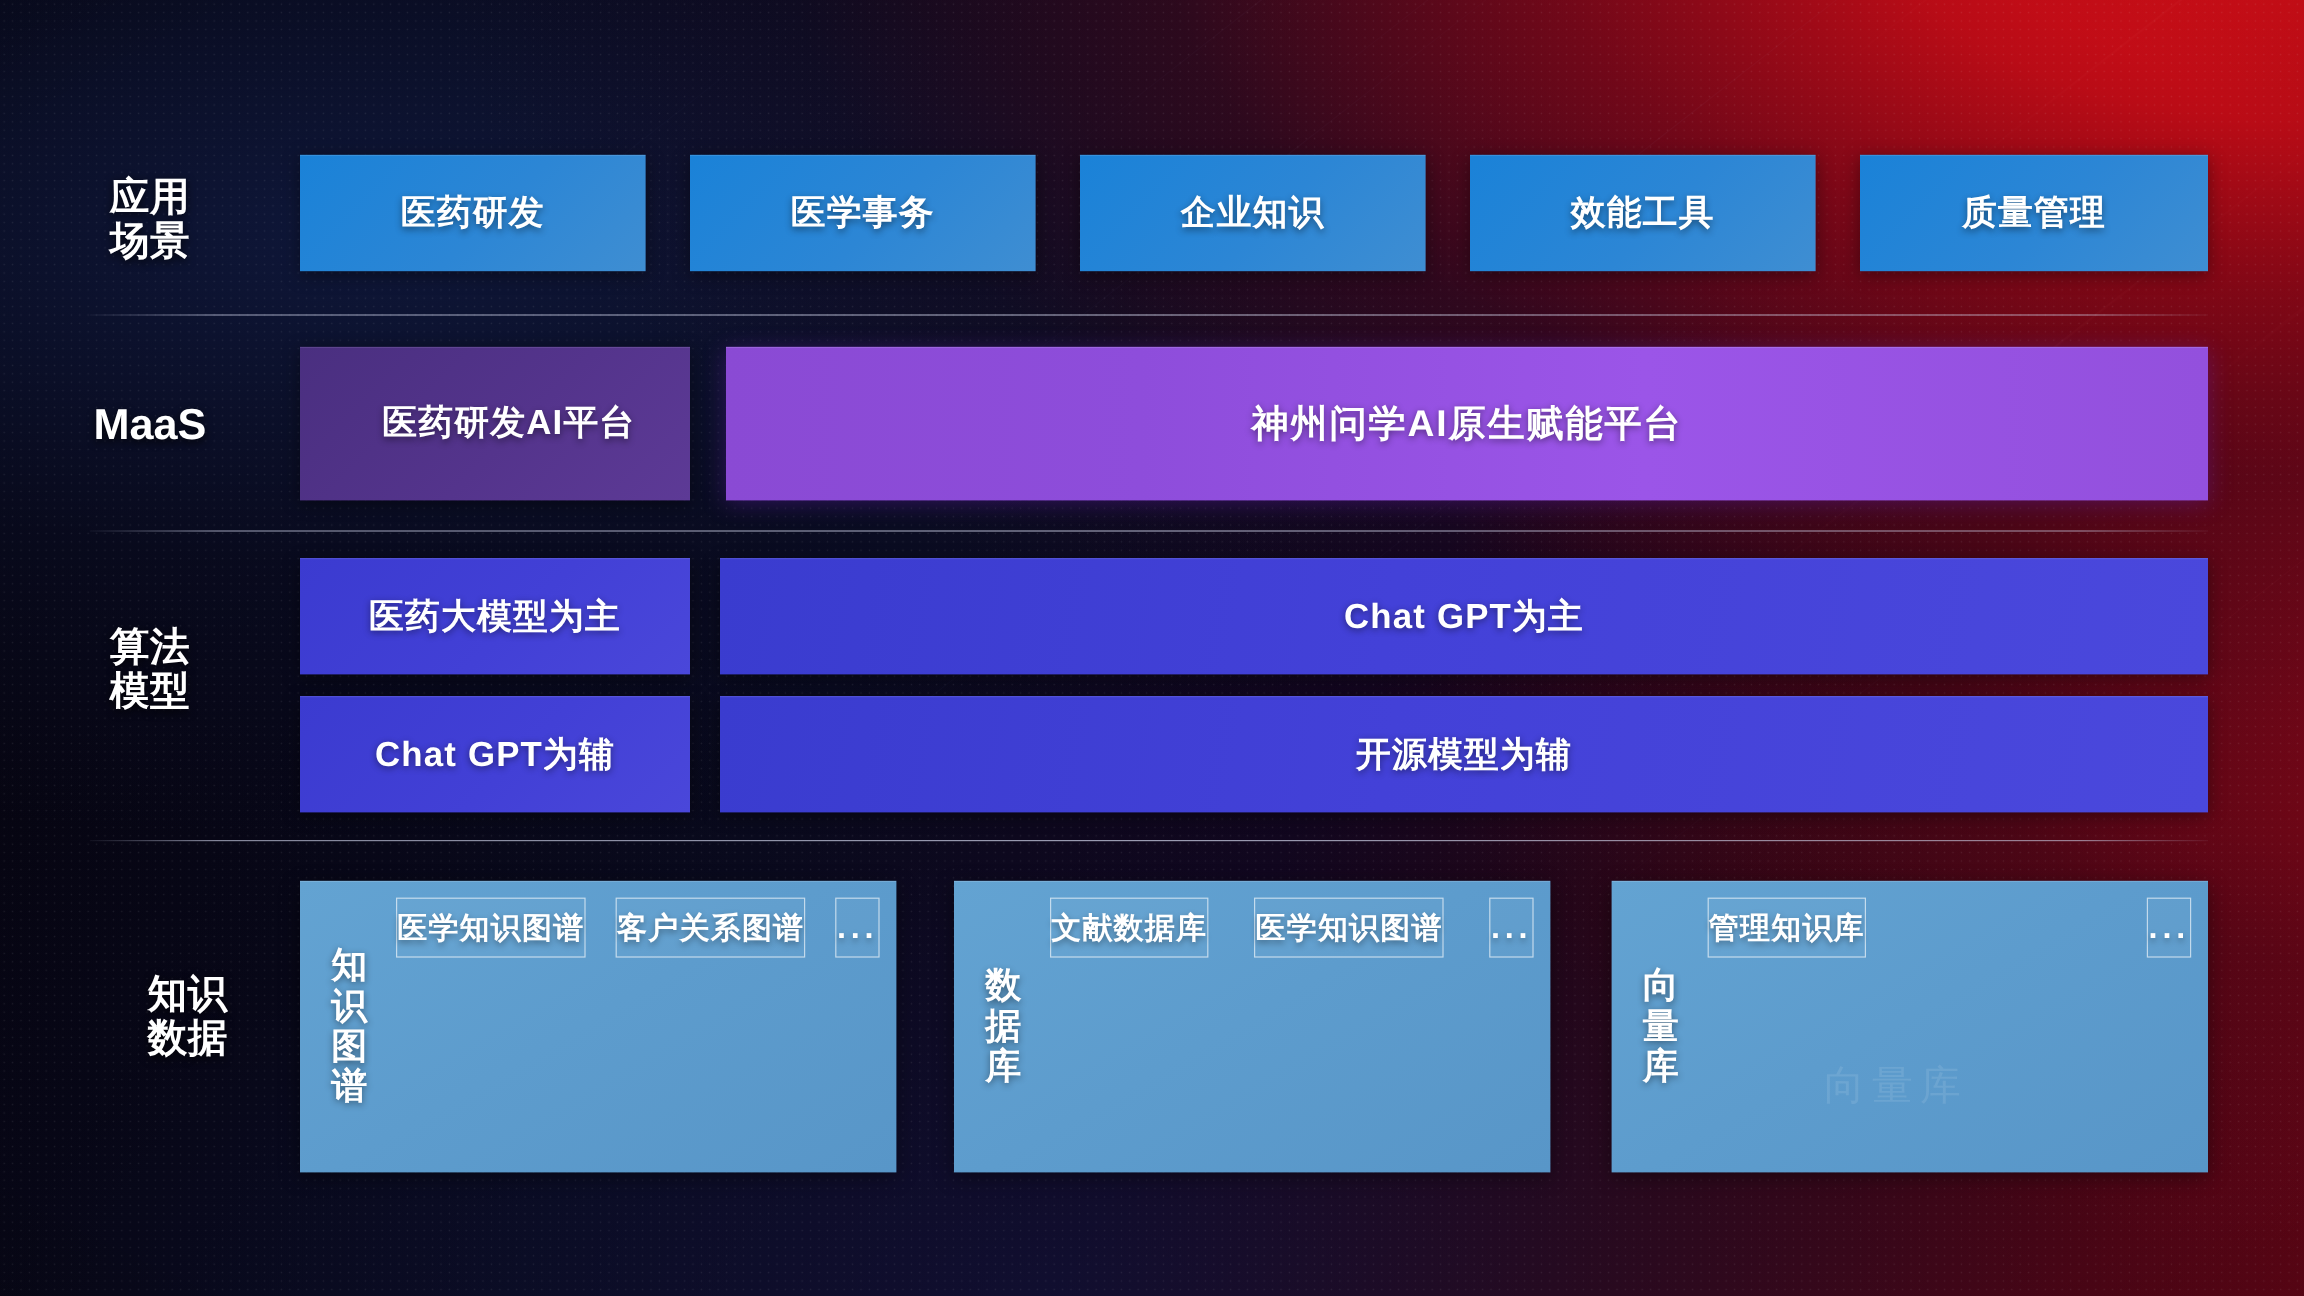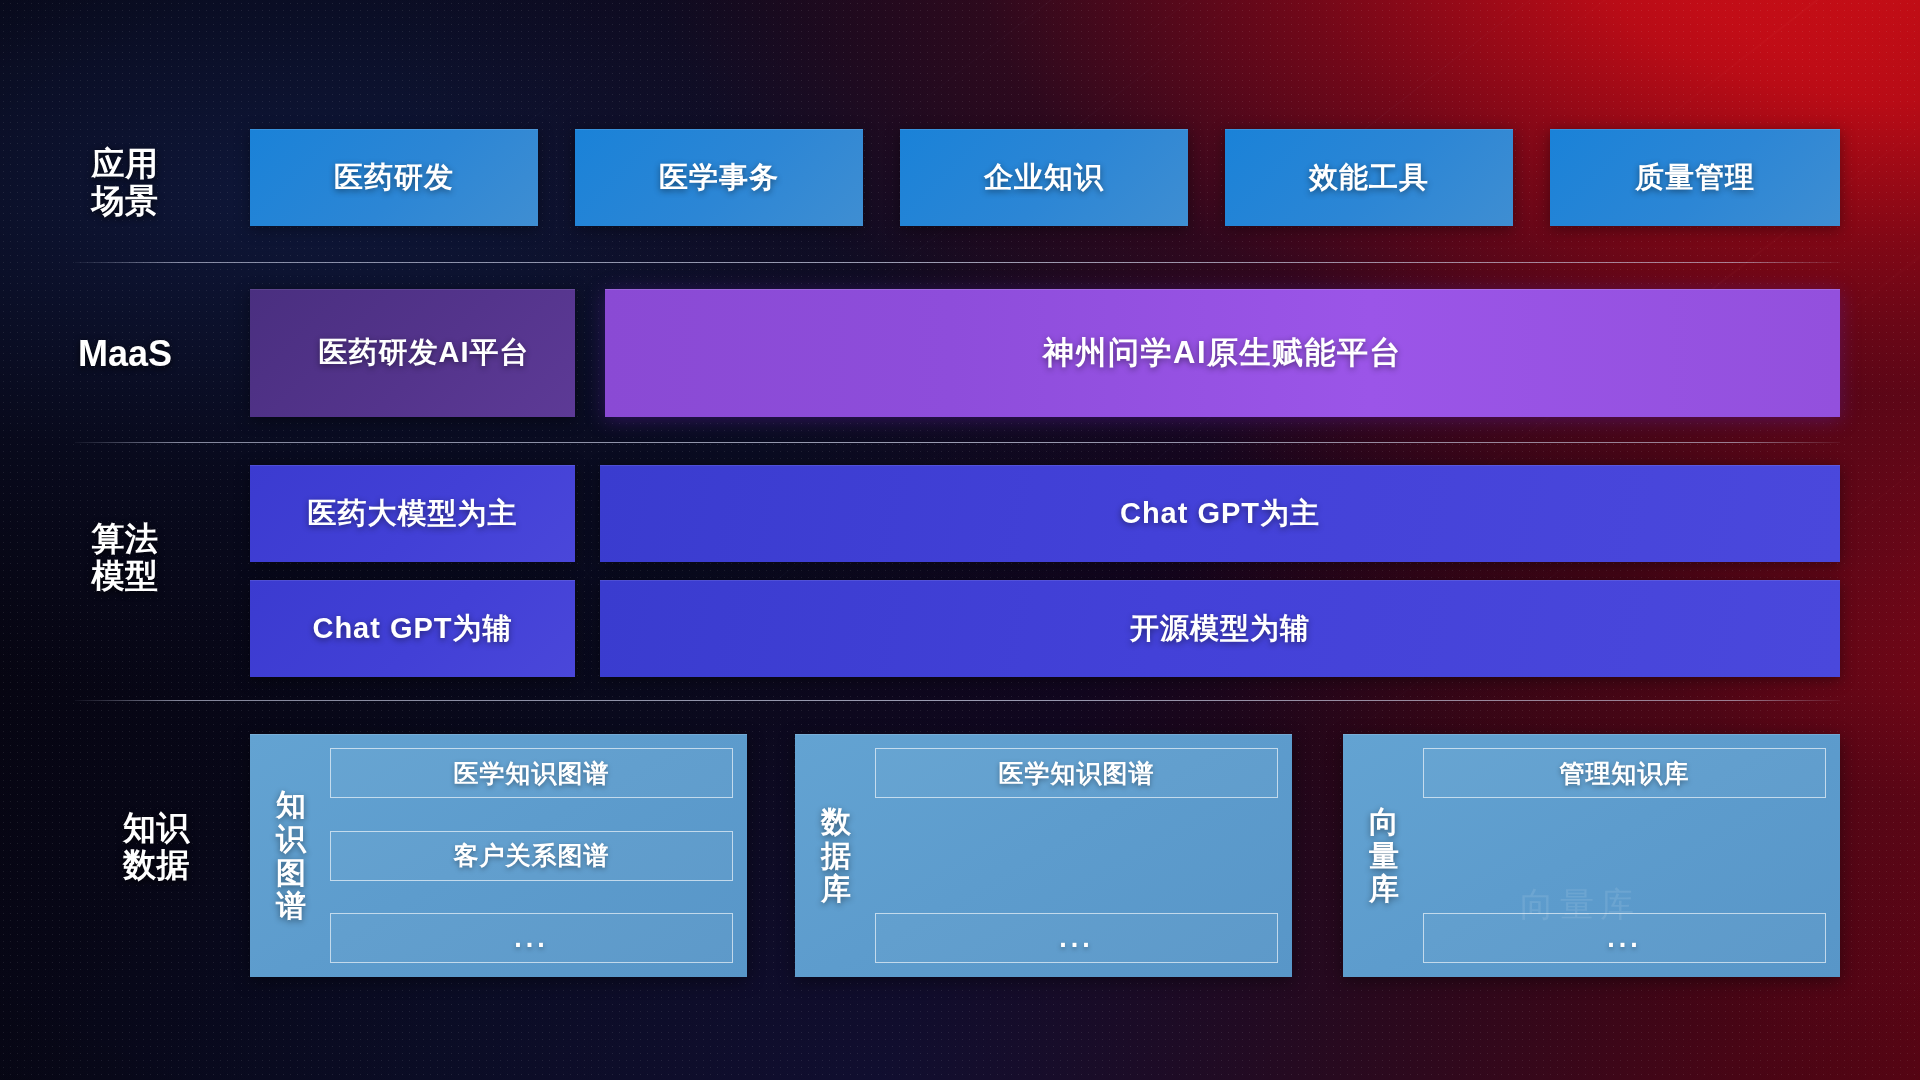--- a/index.html
+++ b/index.html
@@ -118,21 +118,21 @@
     padding:10px 12px 10px 10px;
   }
   .kd-vlabel{
     flex:0 0 auto; width:62px;
     display:flex; flex-direction:column;
     align-items:center; justify-content:center;
     color:#fff; font-weight:700; font-size:30px; line-height:1.12;
     text-shadow:0 2px 6px rgba(0,0,0,.45);
   }
   .kd-items{
-    flex:1 1 auto; display:flex; flex-direction:column;
+    flex:1 1 auto; display:flex; 
     justify-content:space-between; padding:4px 2px 4px 8px;
   }
   .kd-item{
     height:50px; border:1px solid rgba(255,255,255,.62);
     display:flex; align-items:center; justify-content:center;
     color:#fff; font-weight:700; font-size:25px; letter-spacing:1px;
     text-shadow:0 2px 5px rgba(0,0,0,.35);
     background:rgba(255,255,255,.035);
   }
   .kd-item.ellipsis{ font-size:27px; letter-spacing:4px; }
@@ -252,20 +252,21 @@
       </div>
     </div>
 
     <div class="kd-panel" style="left:795px;width:497px;">
       <div class="kd-vlabel">
         <span>数</span>
         <span>据</span>
         <span>库</span>
       </div>
       <div class="kd-items">
+        <div class="kd-item">文献数据库</div>
         <div class="kd-item">医学知识图谱</div>
         <div class="kd-item ellipsis">...</div>
       </div>
     </div>
 
     <div class="kd-panel" style="left:1343px;width:497px;">
       <div class="kd-vlabel">
         <span>向</span>
         <span>量</span>
         <span>库</span>

